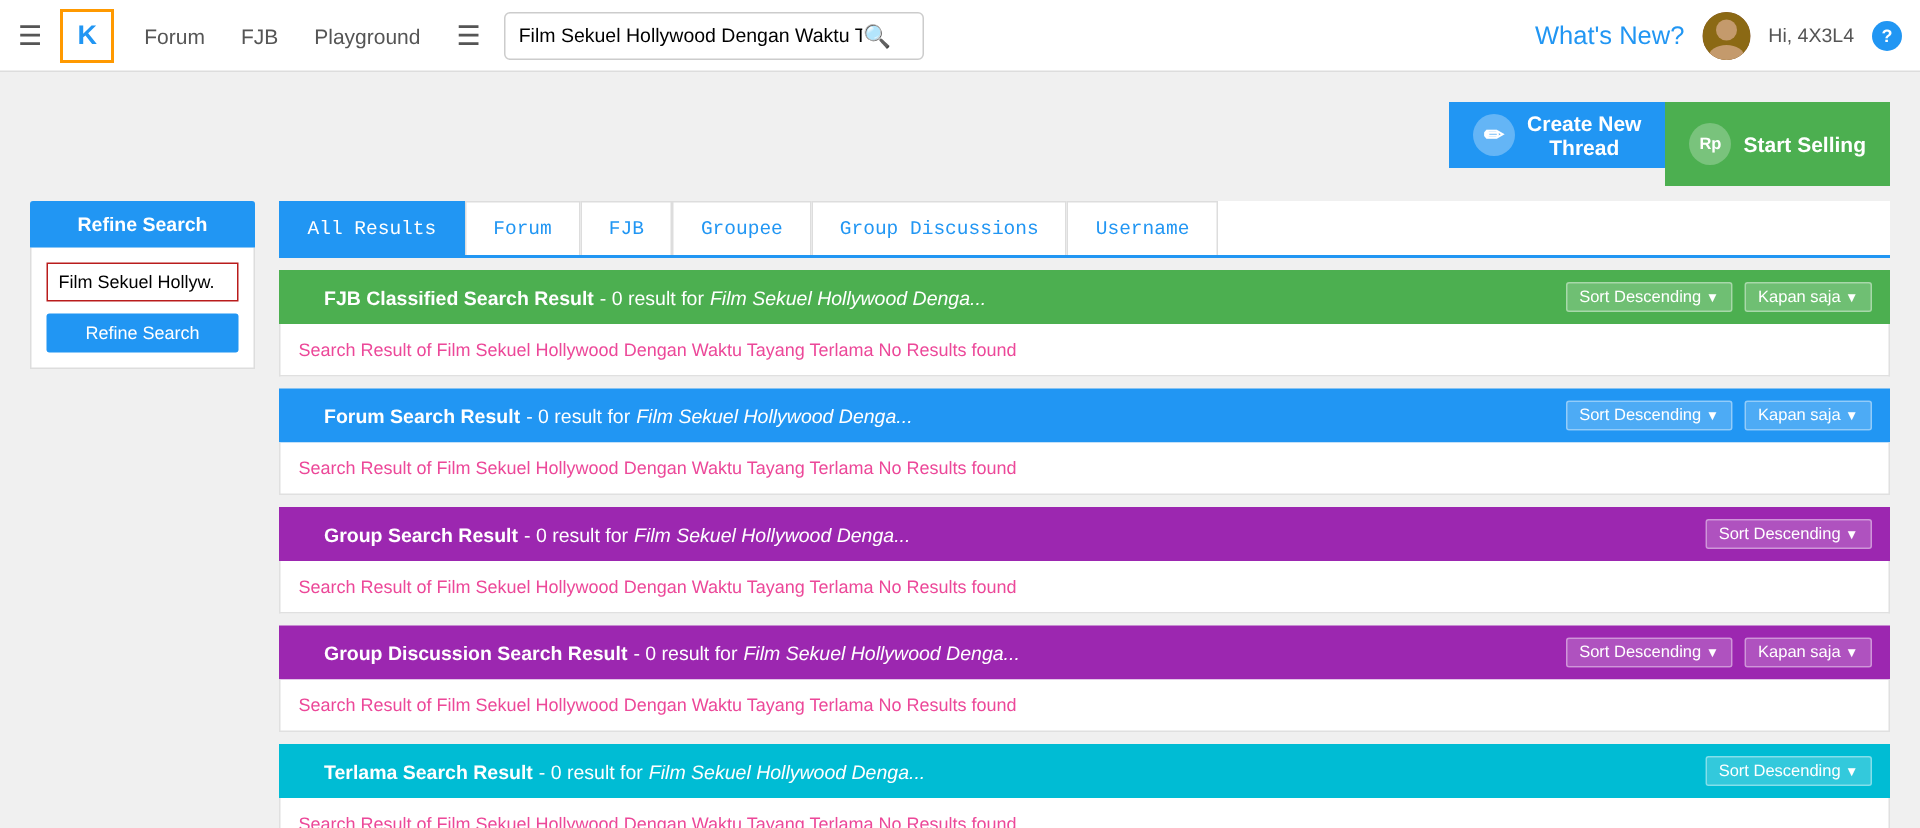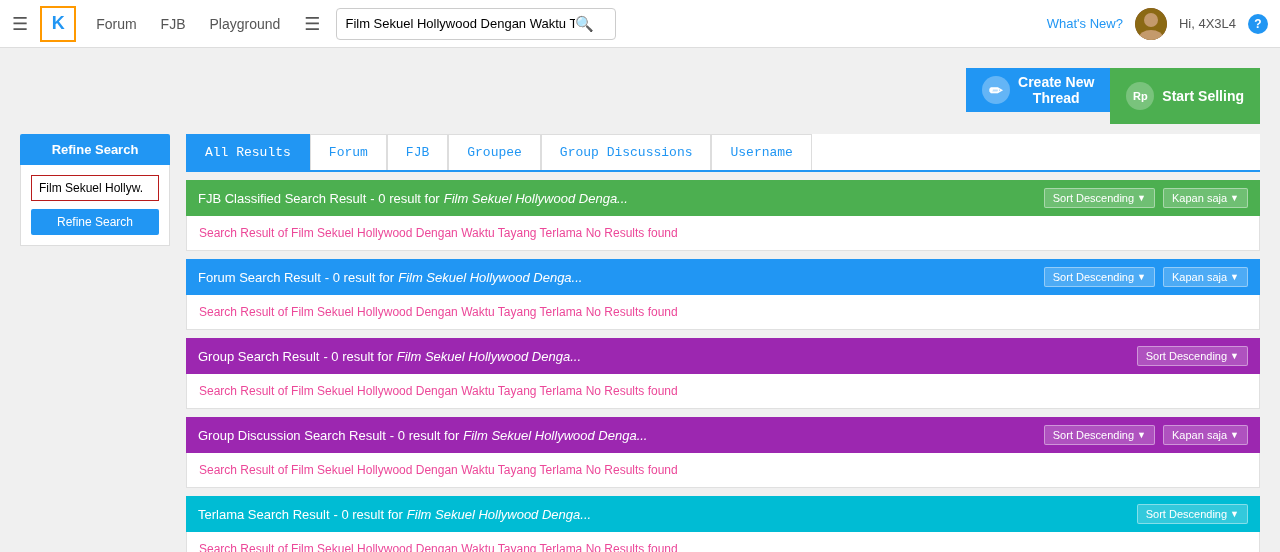--- a/index.html
+++ b/index.html
@@ -34,21 +34,21 @@
       background: #fff; padding: 0 8px; height: 32px;
       flex: 0 0 280px; margin-left: 4px;
     }
     .search-bar input {
       border: none; outline: none; font-size: 13px; width: 230px; background: transparent;
     }
     .search-bar .search-icon { color: #888; font-size: 15px; cursor: pointer; }
     .navbar-right {
       margin-left: auto; display: flex; align-items: center; gap: 12px;
     }
-    .whats-new { color: #2196F3; font-size: 13px; cursor: pointer; }
+    .whats-new { color: #2196F3; font-size: 17px; cursor: pointer; }
     .avatar {
       width: 32px; height: 32px; border-radius: 50%; background: #8B5E3C;
       overflow: hidden; display: flex; align-items: center; justify-content: center;
       color: #fff; font-size: 14px; font-weight: bold;
     }
     .hi-user { color: #555; font-size: 13px; }
     .help-icon {
       width: 20px; height: 20px; border-radius: 50%; background: #2196F3;
       display: flex; align-items: center; justify-content: center;
       color: #fff; font-size: 12px; font-weight: bold; cursor: pointer;
@@ -120,21 +120,21 @@
     }
 
     
     .result-block { margin-top: 8px; }
     .result-header {
       display: flex; align-items: center; justify-content: space-between;
       padding: 8px 12px; color: #fff; font-size: 13px;
     }
     .result-header-left { display: flex; align-items: center; gap: 4px; flex-wrap: wrap; }
     .result-header-right { display: flex; align-items: center; gap: 8px; flex-shrink: 0; border-radius: 10px; }
-    .result-title { font-weight: normal; }
+    .result-title { font-weight: bold; margin-left: 18px; }
     .result-italic { font-style: italic; }
     .result-body {
       background: #fff; padding: 10px 12px; font-size: 12px; color: #ec4899;
       border: 1px solid #e0e0e0; border-top: none;
     }
     .sort-btn {
       background: rgba(255,255,255,0.2); border: 1px solid rgba(255,255,255,0.4);
       color: #fff; padding: 3px 8px; font-size: 11px; cursor: pointer; border-radius: 2px;
       display: flex; align-items: center; gap: 3px;
     }

